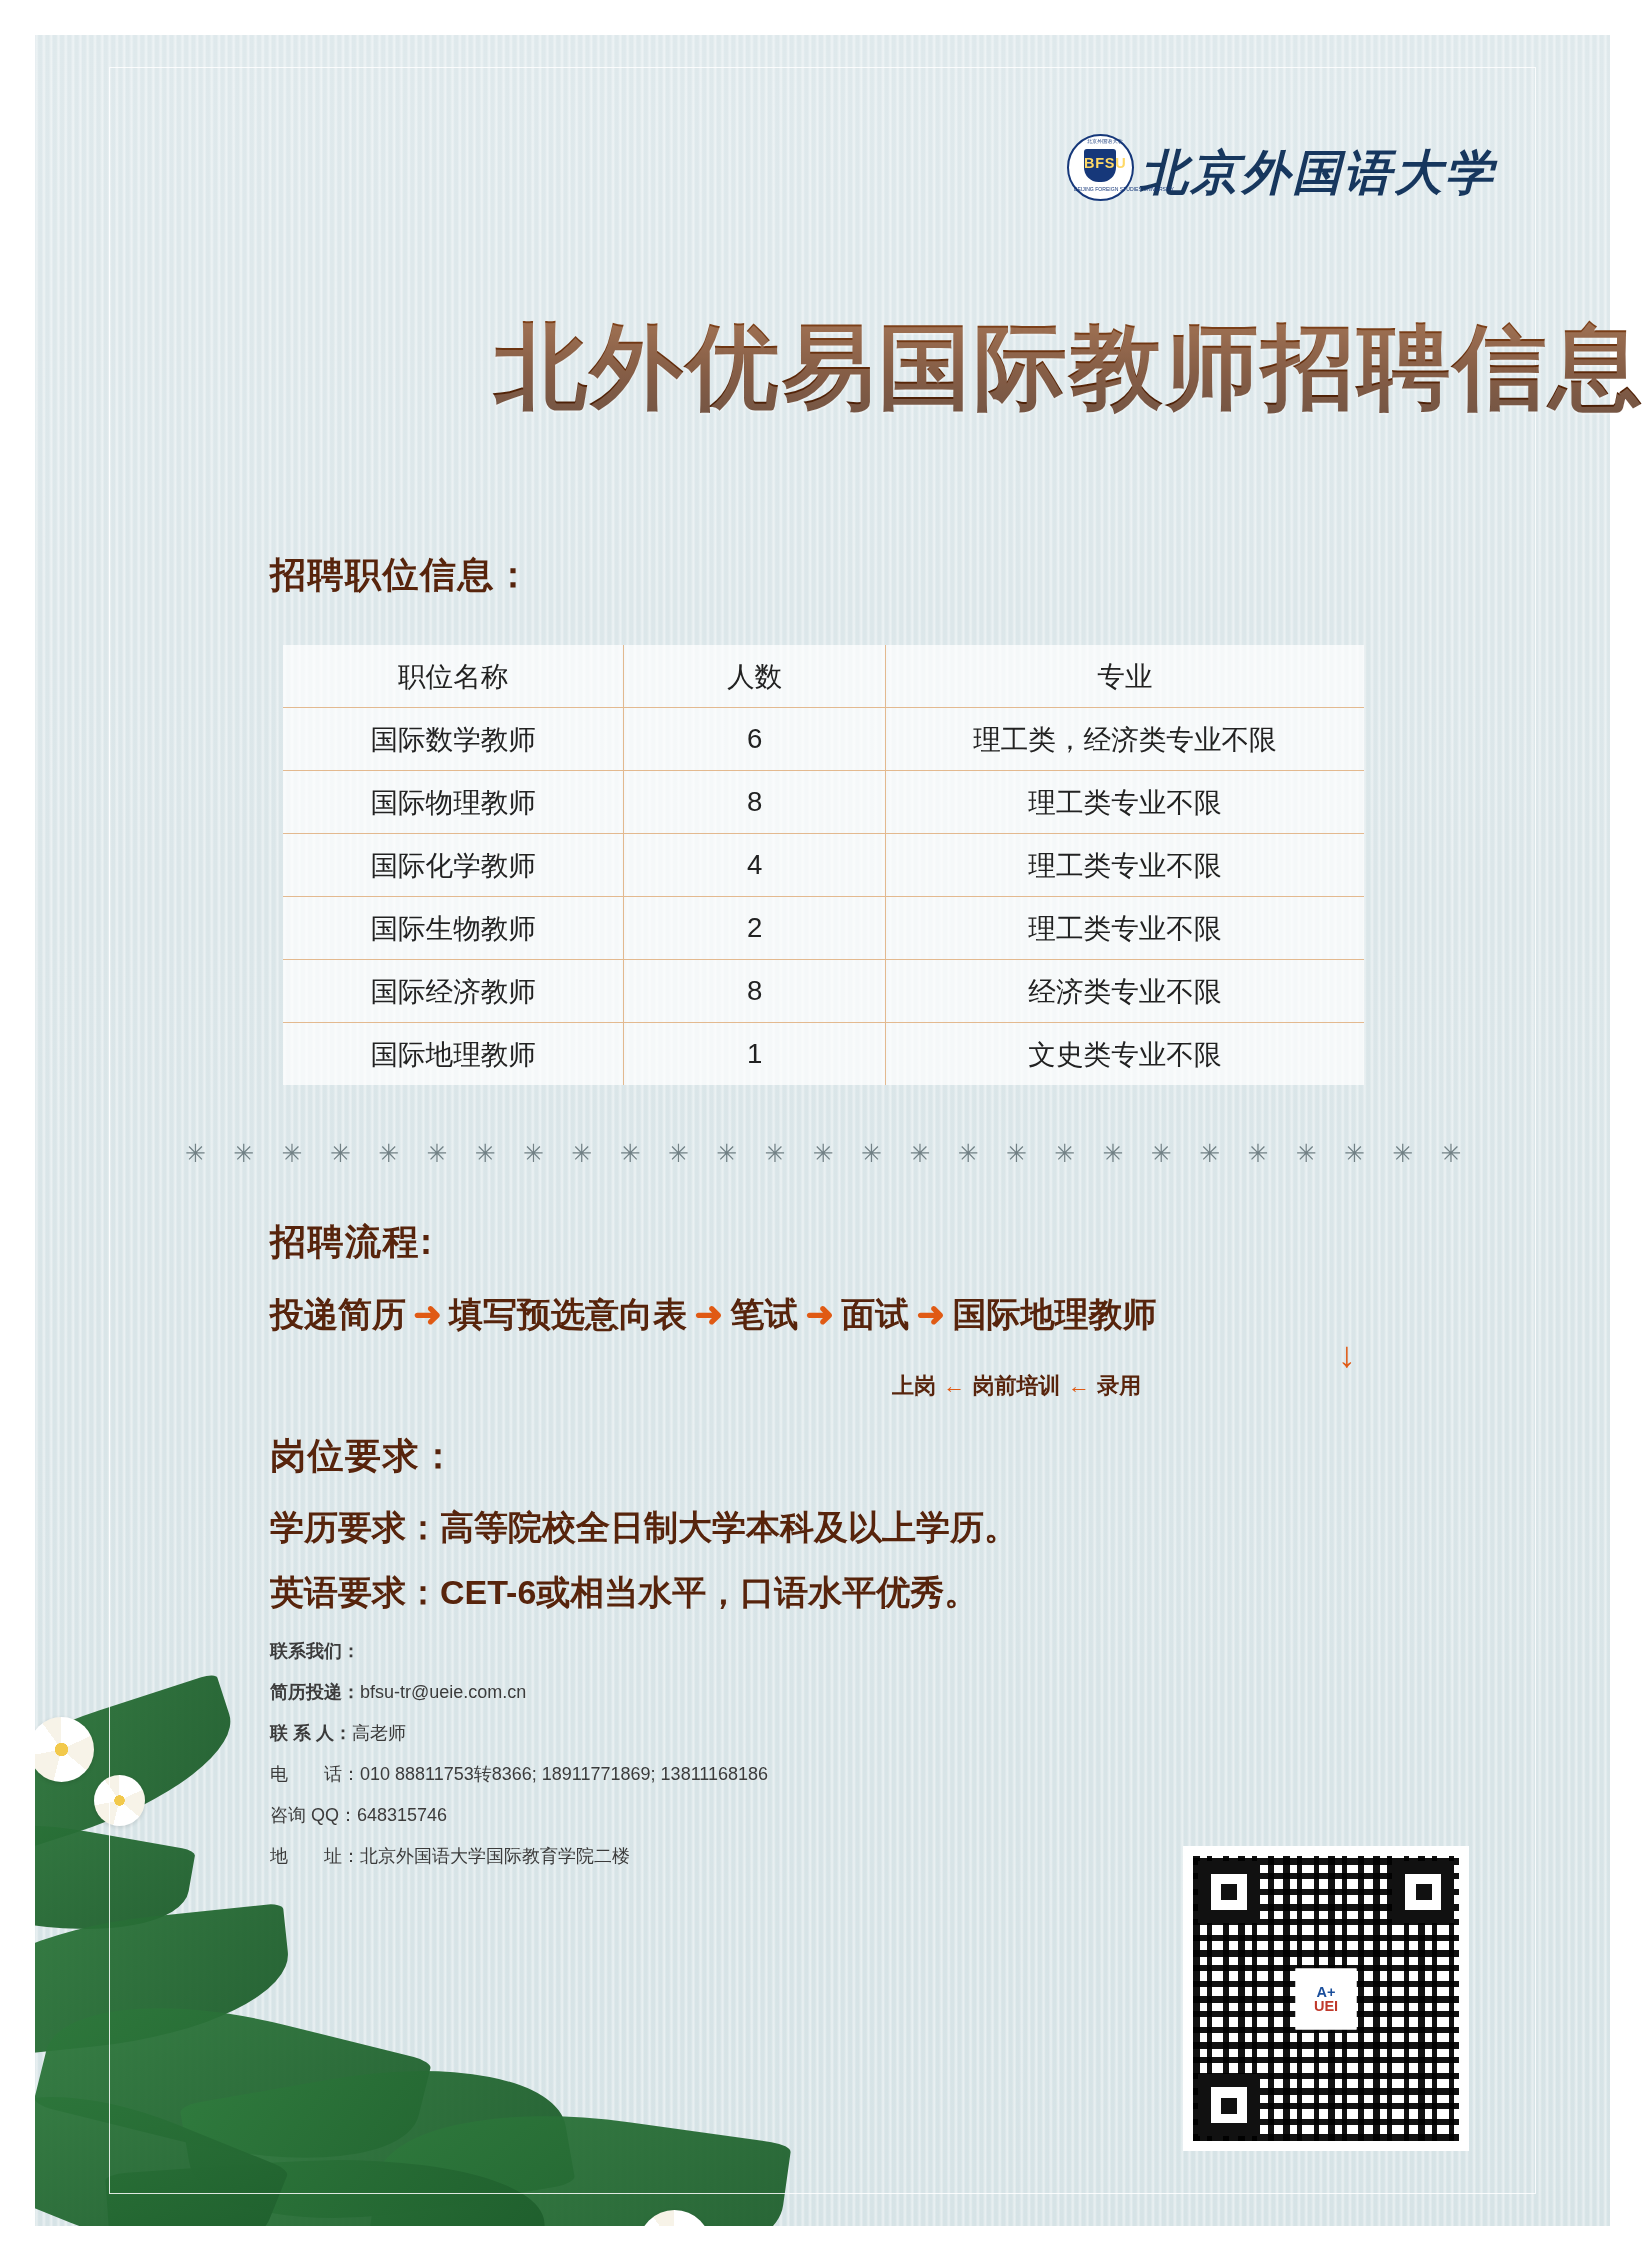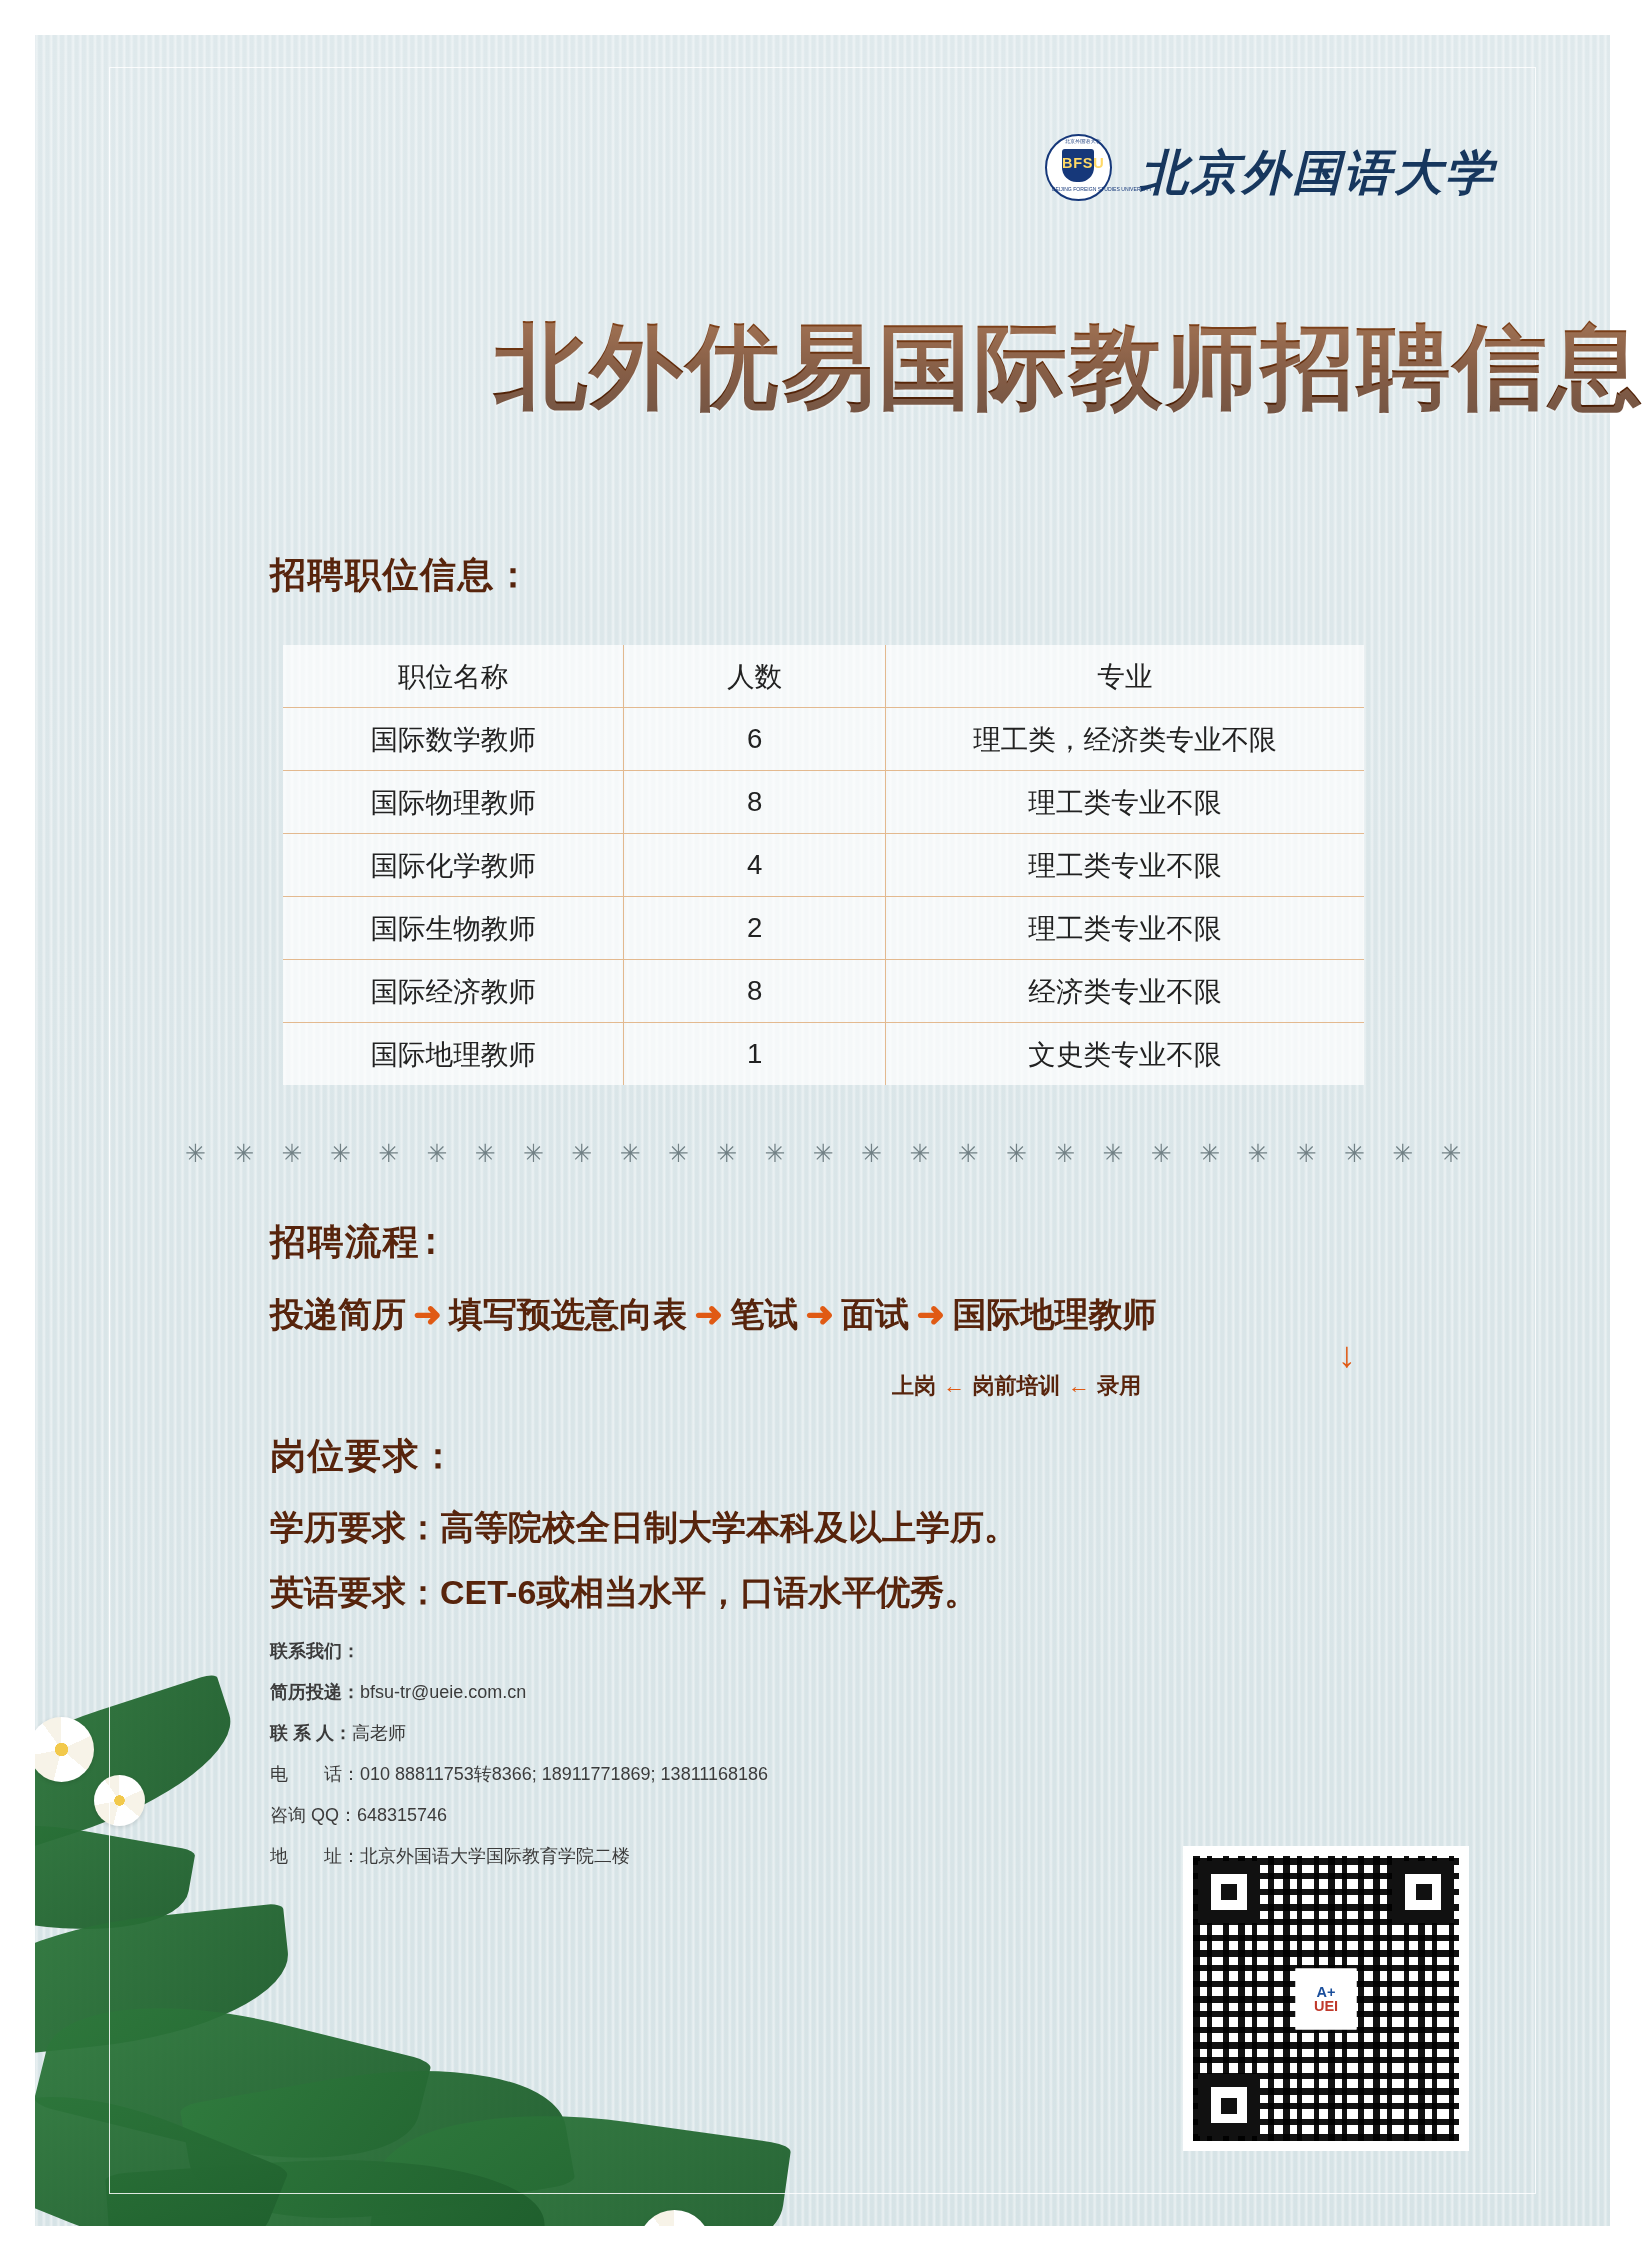--- a/index.html
+++ b/index.html
@@ -41,21 +41,21 @@
     pointer-events: none;
   }
 
   
   #header {
     position: absolute;
     top: 134px;
     right: 149px;
     display: flex;
     align-items: center;
-    gap: 28px;
+    gap: 6px;
   }
   .shield {
     width: 67px;
     height: 77px;
     position: relative;
   }
   .shield .ring {
     position: absolute;
     left: 0; top: 0;
     width: 67px; height: 67px;
@@ -128,21 +128,20 @@
   }
 
   
   .section-heading {
     position: absolute;
     left: 270px;
     font-size: 36px;
     font-weight: bold;
     color: #57240c;
     letter-spacing: 1.5px;
-    font-family: Liberation Mono, monospace;
   }
   #heading-positions { top: 551px; }
   #heading-process   { top: 1218px; text-align: center; }
   #heading-reqs      { top: 1432px; }
 
   
   #positions-table {
     position: absolute;
     left: 283px;
     top: 645px;

